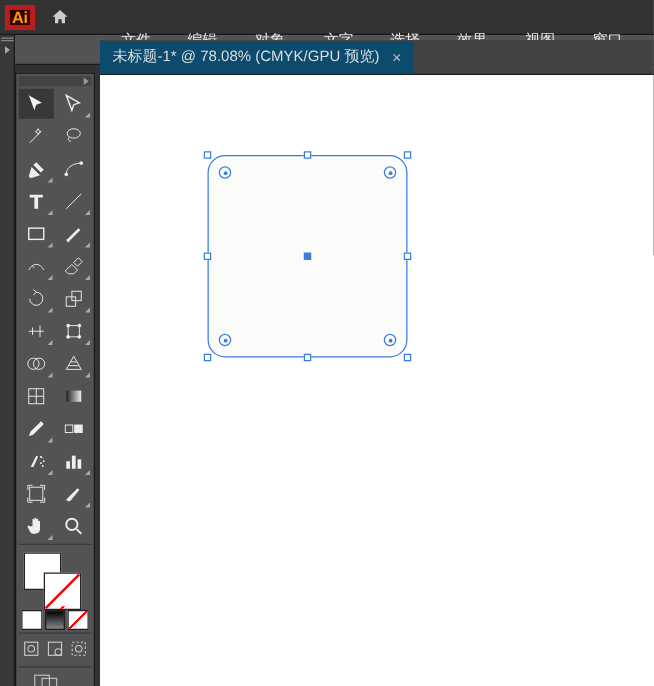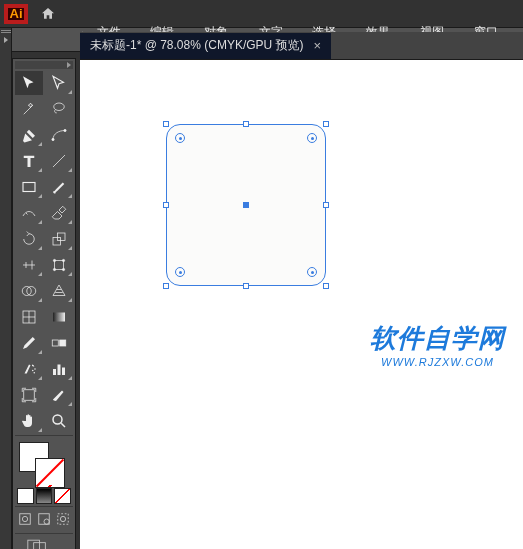--- a/index.html
+++ b/index.html
@@ -70,21 +70,21 @@
     top: 32px;
     height: 28px;
     display: flex;
     align-items: center;
     background: #434343;
     border-bottom: 1px solid #1a1a1a;
     width: calc(100% - 80px);
   }
   .tab {
     height: 26px;
-    background: #0f172a;
+    background: #0c4a6e;
     display: flex;
     align-items: center;
     padding: 0 10px;
     color: #ddd;
     font-size: 12px;
   }
   .tab-close {
     margin-left: 10px;
     color: #bbb;
     font-size: 13px;
@@ -603,17 +603,13 @@
     <div class="sel-handle" style="left:calc(50% - 3px);bottom:-4px"></div>
     <div class="sel-handle" style="top:calc(50% - 3px);left:-4px"></div>
     <div class="sel-handle" style="top:calc(50% - 3px);right:-4px"></div>
     <div class="sel-center"></div>
     <div class="corner-widget" style="left:8px;top:8px"></div>
     <div class="corner-widget" style="right:8px;top:8px"></div>
     <div class="corner-widget" style="left:8px;bottom:8px"></div>
     <div class="corner-widget" style="right:8px;bottom:8px"></div>
   </div>
 
-  <div class="watermark">
-    <div class="wm-main">软件自学网</div>
-    <div class="wm-sub">WWW.RJZXW.COM</div>
-  </div>
 </div>
 
 </body></html>

